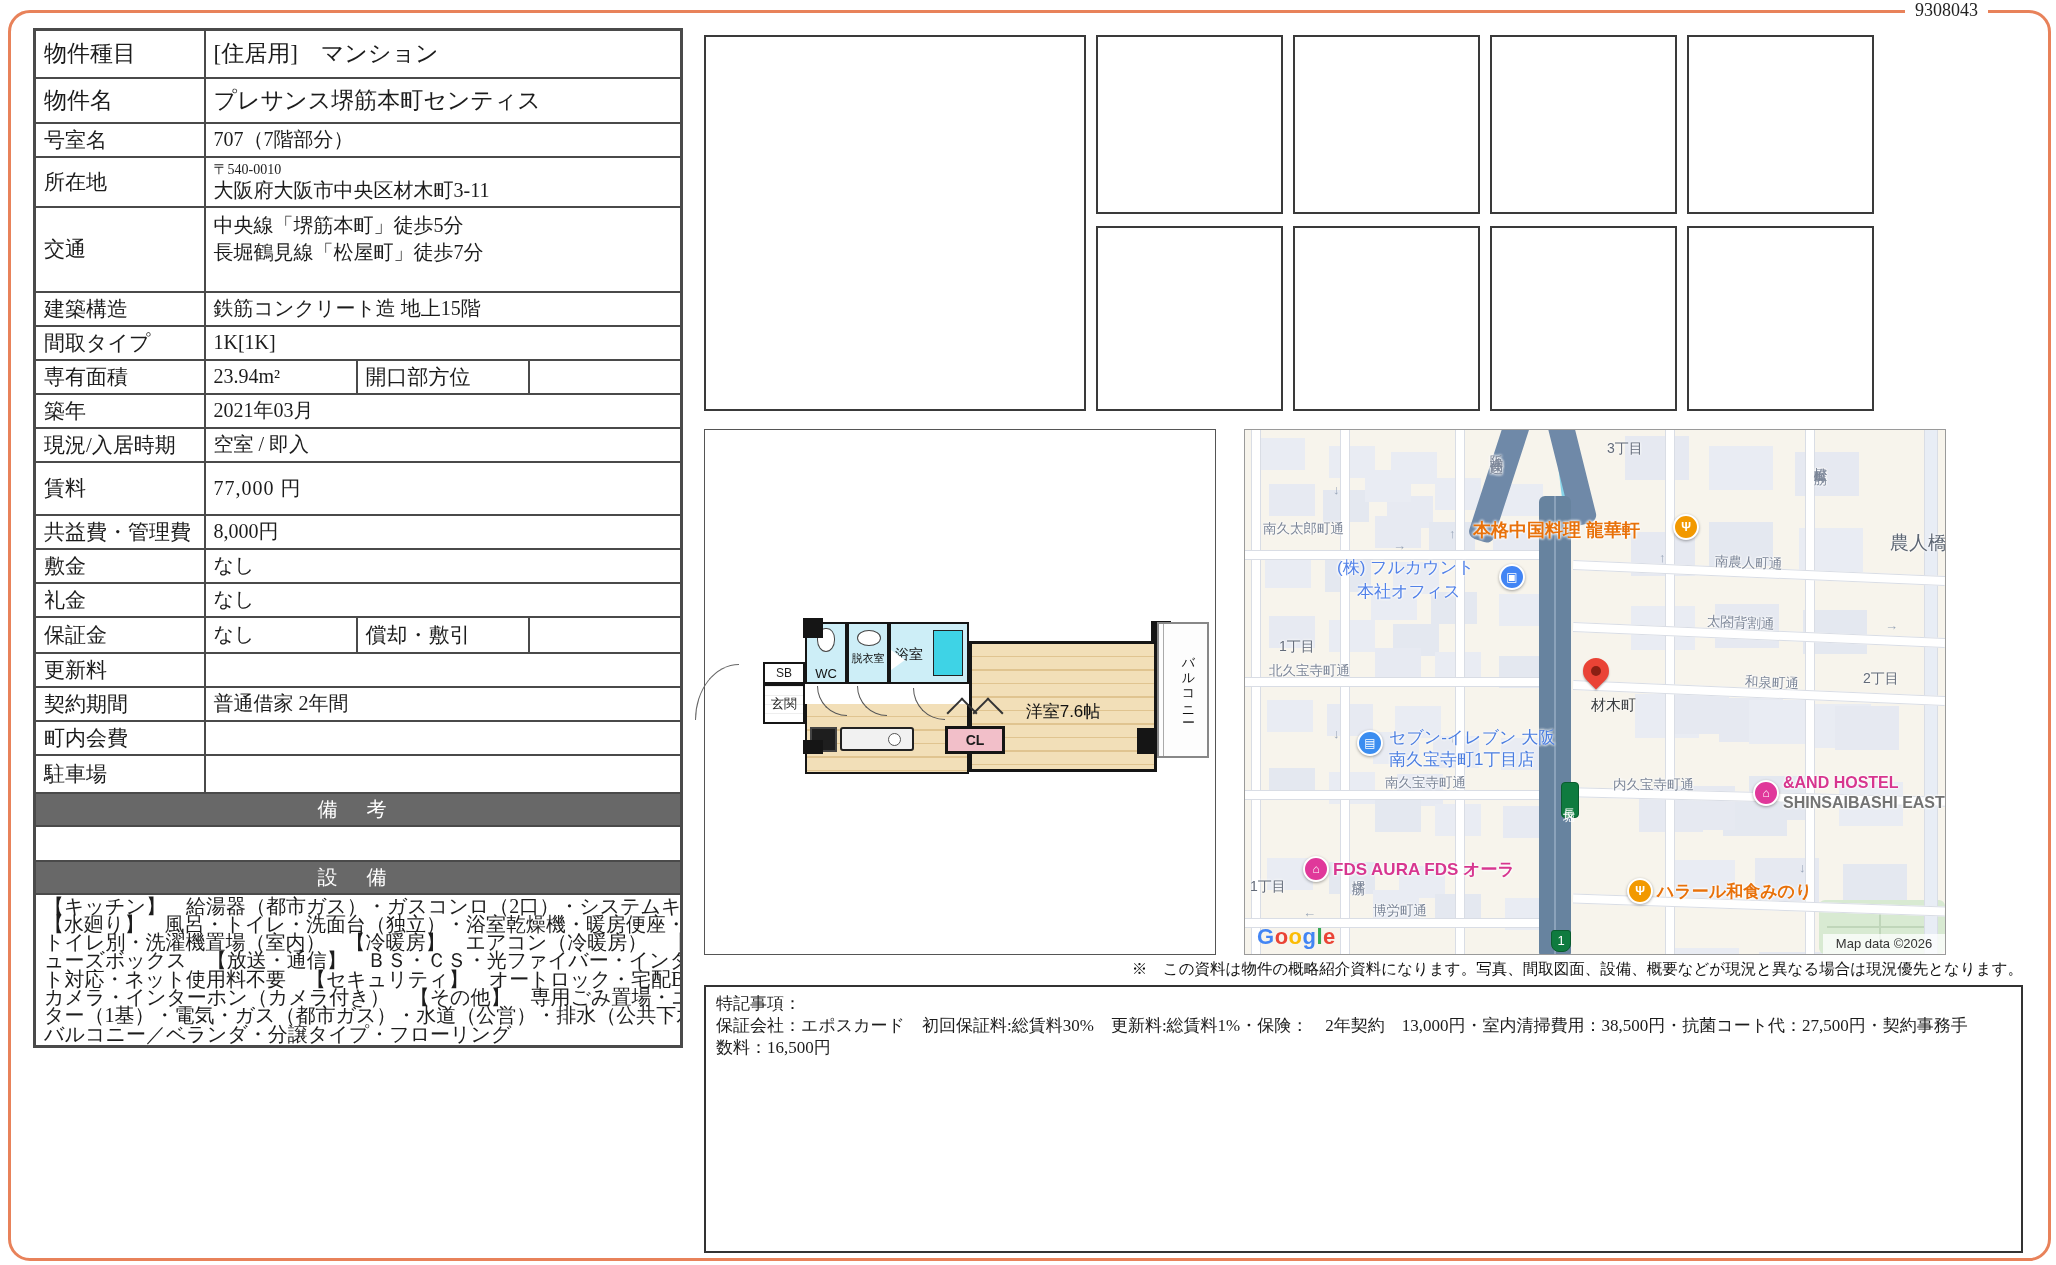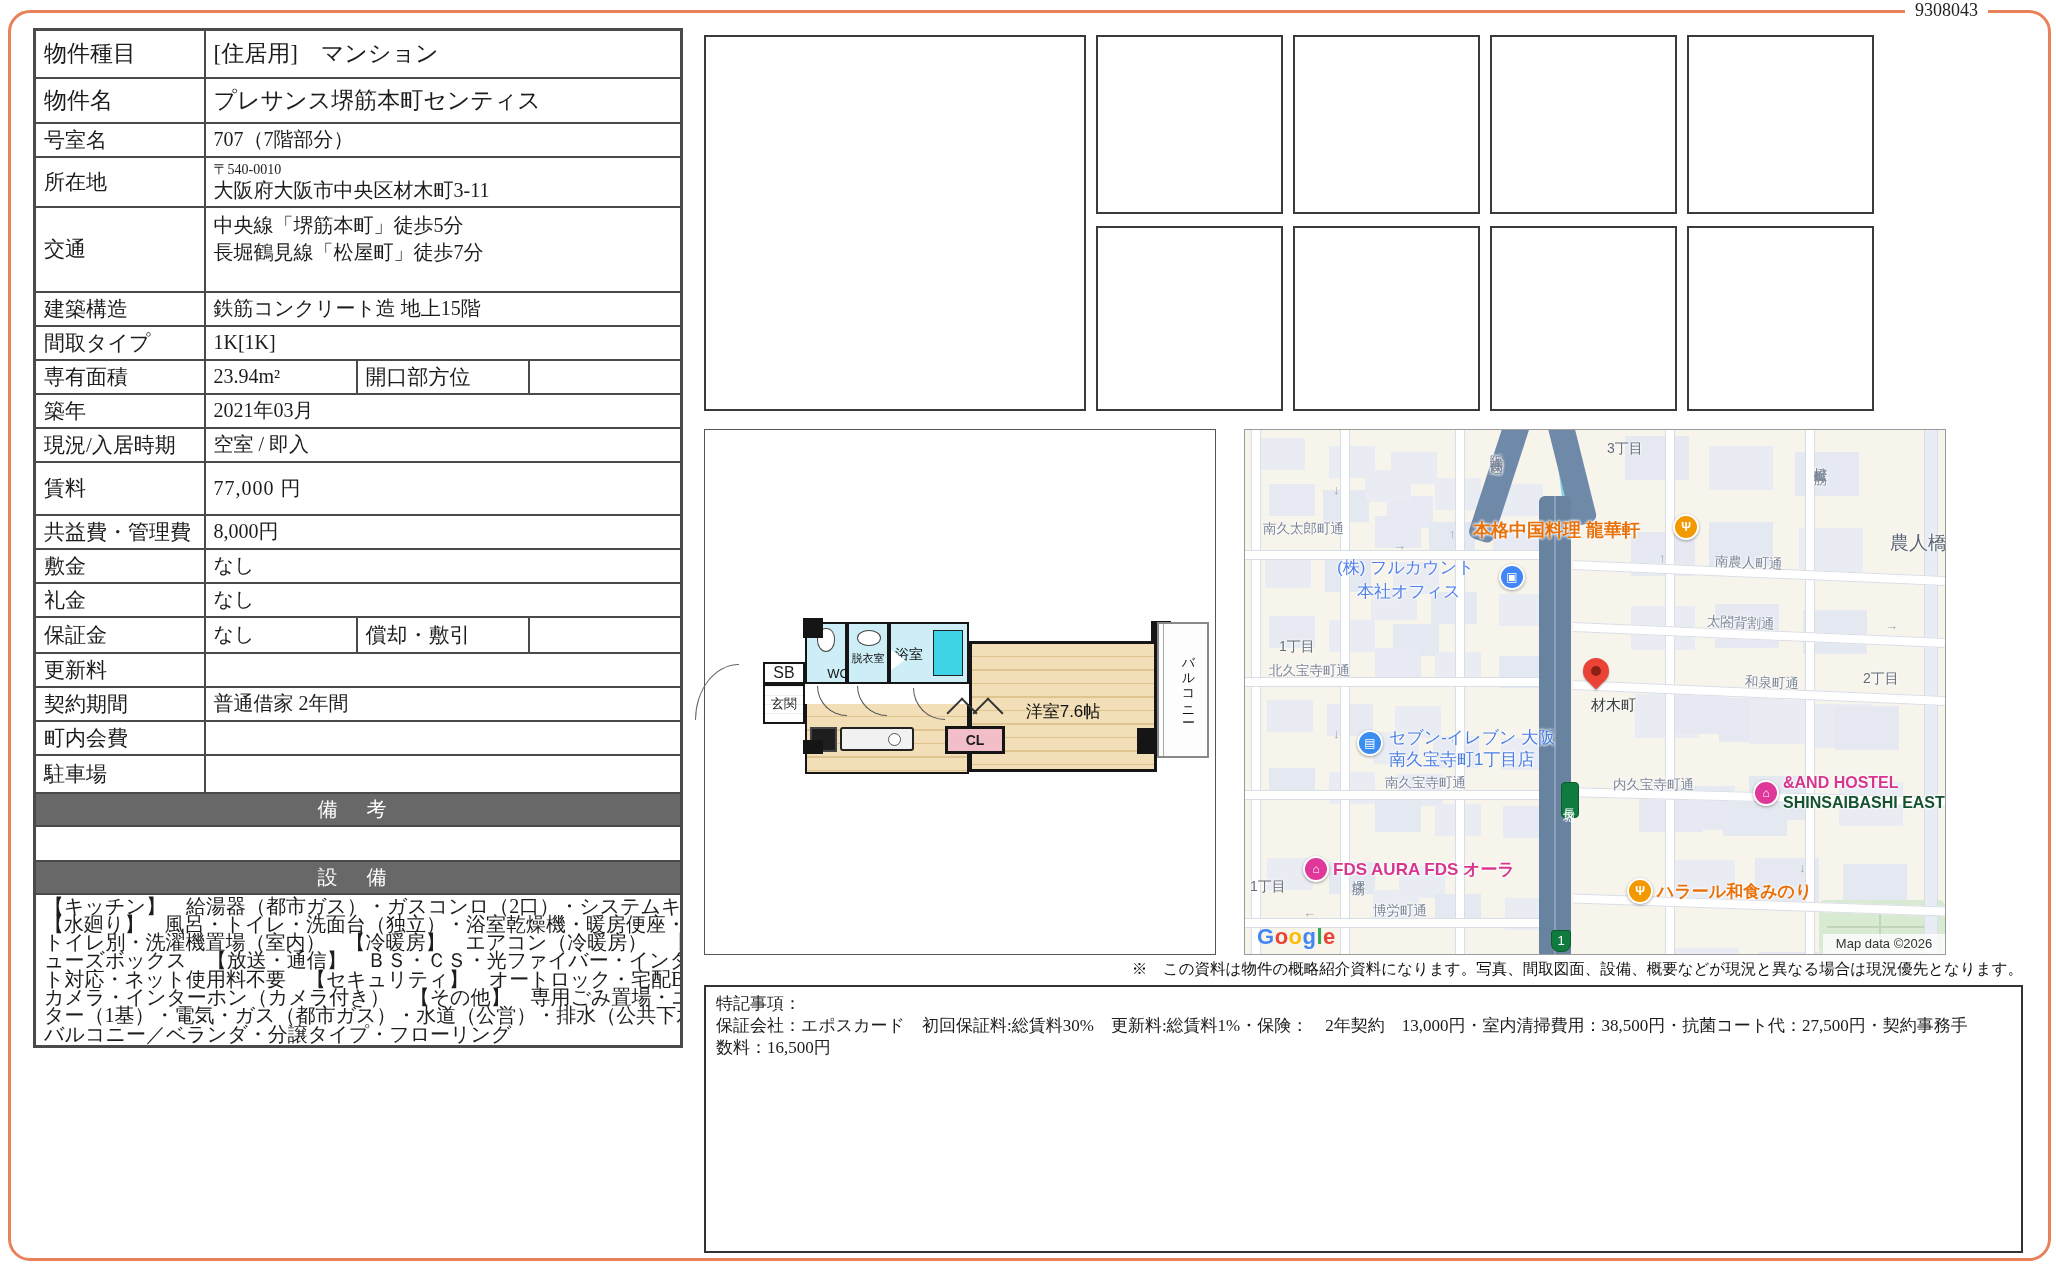--- a/index.html
+++ b/index.html
@@ -195,26 +195,26 @@
   <div class="pbox" style="left:1096px;top:226px;width:183px;height:181px;"></div>
   <div class="pbox" style="left:1293px;top:226px;width:183px;height:181px;"></div>
   <div class="pbox" style="left:1490px;top:226px;width:183px;height:181px;"></div>
   <div class="pbox" style="left:1687px;top:226px;width:183px;height:181px;"></div>
 
   <div id="fpbox">
     <div id="plan">
 
       <div style="left:-42px;top:62px;width:44px;height:56px;border-top:1.5px solid #666;border-left:1.5px solid #666;border-top-left-radius:100%;"></div>
 
-      <div style="left:26px;top:60px;width:42px;height:22px;border:2.5px solid #151515;background:#fff;text-align:center;font-size:16px;line-height:18px;">SB</div>
+      <div style="left:26px;top:60px;width:42px;height:22px;border:2.5px solid #151515;background:#fff;text-align:center;font-size:12px;line-height:18px;">SB</div>
       <div style="left:26px;top:82px;width:42px;height:40px;border:2.5px solid #151515;background:repeating-linear-gradient(0deg,#fff 0 8px,#eee 8px 9px);text-align:center;font-size:13px;line-height:36px;">玄関</div>
 
       <div class="blue" style="left:68px;top:20px;width:42px;height:62px;">
         <div style="left:10px;top:4px;width:18px;height:24px;background:#fff;border:1.5px solid #444;border-radius:45% 45% 50% 50%;"></div>
-        <div class="planlabel" style="left:12px;bottom:1px;width:100%;text-align:center;">WC</div>
+        <div class="planlabel" style="left:0;bottom:1px;width:100%;text-align:center;">WC</div>
       </div>
       <div class="blue" style="left:110px;top:20px;width:42px;height:62px;">
         <div style="left:8px;top:6px;width:24px;height:16px;background:#fff;border:1.5px solid #444;border-radius:50%;"></div>
         <div class="planlabel" style="left:0;bottom:16px;width:100%;text-align:center;font-size:11px;">脱衣室</div>
       </div>
       <div class="blue" style="left:152px;top:20px;width:80px;height:62px;text-align:right;">
         <div style="left:42px;top:6px;width:30px;height:46px;background:#3ed3e6;border:1.5px solid #222;"></div>
         <div class="planlabel" style="left:4px;top:22px;font-size:14px;">浴室</div>
         <div style="left:0px;top:26px;width:0;height:0;border-top:10px solid transparent;border-bottom:10px solid transparent;border-left:14px solid #fff;"></div>
       </div>
@@ -316,21 +316,21 @@
 
     <span class="poiname" style="left:228px;top:88px;color:#e8710a;font-size:18px;">本格中国料理 龍華軒</span>
     <div class="poi" style="left:428px;top:84px;background:#f29900;">Ψ</div>
     <span class="poiname" style="left:92px;top:126px;color:#5181e8;font-size:17px;font-weight:normal;">(株) フルカウント</span>
     <span class="poiname" style="left:112px;top:150px;color:#5181e8;font-size:17px;font-weight:normal;">本社オフィス</span>
     <div class="poi" style="left:254px;top:134px;background:#4285F4;">▣</div>
     <span class="poiname" style="left:144px;top:296px;color:#4a7de0;font-size:17px;font-weight:normal;">セブン-イレブン 大阪</span>
     <span class="poiname" style="left:144px;top:318px;color:#4a7de0;font-size:17px;font-weight:normal;">南久宝寺町1丁目店</span>
     <div class="poi" style="left:112px;top:300px;background:#3b8df0;">▤</div>
     <span class="poiname" style="left:538px;top:344px;color:#d7368f;">&amp;AND HOSTEL</span>
-    <span class="poiname" style="left:538px;top:364px;color:#14532d;">SHINSAIBASHI EAST</span>
+    <span class="poiname" style="left:538px;top:364px;color:#737373;">SHINSAIBASHI EAST</span>
     <div class="poi" style="left:508px;top:350px;background:#e0389a;">⌂</div>
     <span class="poiname" style="left:88px;top:428px;color:#d7368f;font-size:17px;">FDS AURA FDS オーラ</span>
     <div class="poi" style="left:58px;top:426px;background:#e0389a;">⌂</div>
     <span class="poiname" style="left:412px;top:450px;color:#e8710a;font-size:17px;">ハラール和食みのり</span>
     <div class="poi" style="left:382px;top:448px;background:#f29900;">Ψ</div>
 
     <div id="pin"></div>
     <span class="area" style="left:346px;top:266px;font-size:15px;color:#3d4043;">材木町</span>
 
     <div class="abs" style="left:12px;top:494px;font-size:22px;font-weight:bold;letter-spacing:.5px;">

